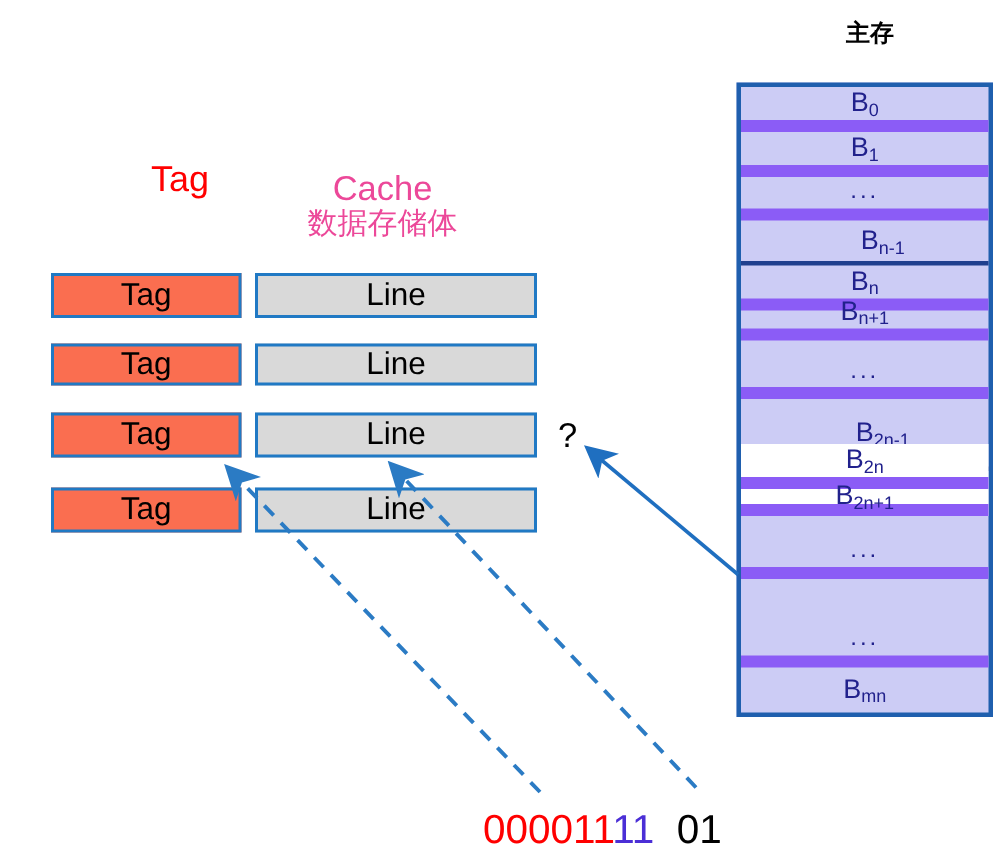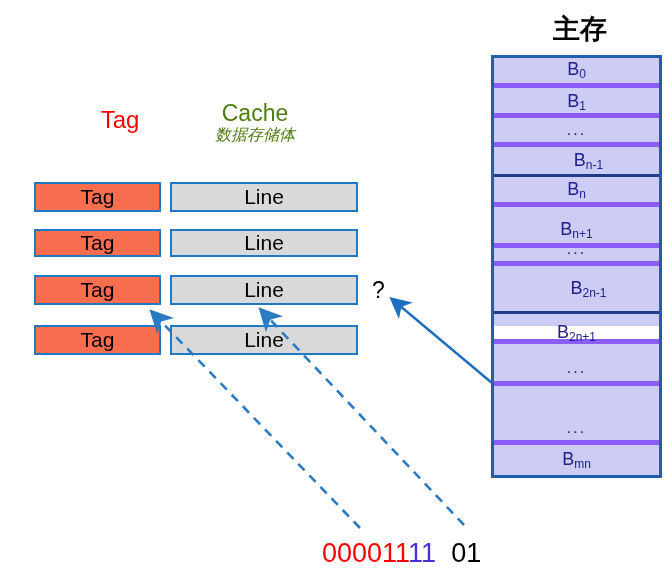--- a/index.html
+++ b/index.html
@@ -7,23 +7,23 @@
     width:672px;height:577px;position:relative;overflow:hidden;
     background:#ffffff;
     font-family:"Liberation Sans","DejaVu Sans",sans-serif;
     color:#000000;
   }
   #stage{position:absolute;left:0;top:0;width:672px;height:577px;}
 
   
   .hdr{position:absolute;text-align:center;line-height:1.15;}
   #tag-header{left:75px;top:106px;width:90px;font-size:24px;color:#FF0000;}
-  #cache-header{left:170px;top:100px;width:170px;font-size:23px;color:#4d7c0f;}
-  #cache-header .l2{font-size:16px;display:block;font-style:italic;}
-  #mem-header{left:540px;top:14px;width:80px;font-size:27px;font-weight:bold;color:#000;}
+  #cache-header{left:170px;top:112px;width:170px;font-size:23px;color:#ec4899;}
+  #cache-header .l2{font-size:20px;display:block;}
+  #mem-header{left:540px;top:14px;width:80px;font-size:16px;font-weight:bold;color:#000;}
 
   
   .tagbox,.linebox{
     position:absolute;box-sizing:border-box;
     border:2px solid #2079C4;
     display:flex;align-items:center;justify-content:center;
     font-size:21px;color:#000;
   }
   .tagbox{left:34px;width:127px;background:#FA6E50;}
   .linebox{left:170px;width:188px;background:#D9D9D9;}
@@ -32,21 +32,21 @@
   .r2{top:275px;height:30px;}
   .r3{top:325px;height:30px;}
 
   
   #mem{
     position:absolute;left:491px;top:55px;width:171px;height:423px;
     box-sizing:border-box;border:3px solid #1F5FAE;background:#CCCCF5;
   }
   .mrow{
     position:absolute;left:0;width:165px;box-sizing:border-box;
-    border-bottom:5px solid #8b5cf6;
+    border-bottom:8px solid #8b5cf6;
     display:flex;align-items:center;justify-content:center;
     font-size:18px;color:#21218C;
   }
   .mrow.white{background:#FFFFFF;}
   .mrow.groupend{border-bottom:3px solid #1F3F8E;padding-left:24px;}
   .mrow.last{border-bottom:none;}
   .mrow sub{font-size:12px;vertical-align:-0.25em;}
   .ell{letter-spacing:2px;font-size:16px;}
 
   
@@ -91,28 +91,31 @@
       </div>
       <div class="mrow" style="top: 59.5714px; height: 29.7857px;">
         <span class="ell">...</span>
       </div>
       <div class="mrow groupend" style="top: 89.3571px; height: 29.7857px;">
         <span>B<sub>n-1</sub></span>
       </div>
       <div class="mrow" style="top: 119.143px; height: 29.7857px;">
         <span>B<sub>n</sub></span>
       </div>
-      <div class="mrow" style="top: 160px; height: 29.7857px;">
+      <div class="mrow" style="top: 139px; height: 29.7857px;">
         <span>B<sub>n+1</sub></span>
       </div>
       <div class="mrow" style="top: 178.714px; height: 29.7857px;">
         <span class="ell">...</span>
       </div>
       <div class="mrow groupend" style="top: 208.5px; height: 47px;">
         <span>B<sub>2n-1</sub></span>
+      </div>
+      <div class="mrow white" style="top: 238.286px; height: 29.7857px;">
+        <span>B<sub>2n</sub></span>
       </div>
       <div class="mrow white" style="top: 268.071px; height: 18px;">
         <span>B<sub>2n+1</sub></span>
       </div>
       <div class="mrow" style="top: 297.857px; height: 29.7857px;">
         <span class="ell">...</span>
       </div>
       <div class="mrow" style="top: 357.429px; height: 29.7857px;">
         <span class="ell">...</span>
       </div>

